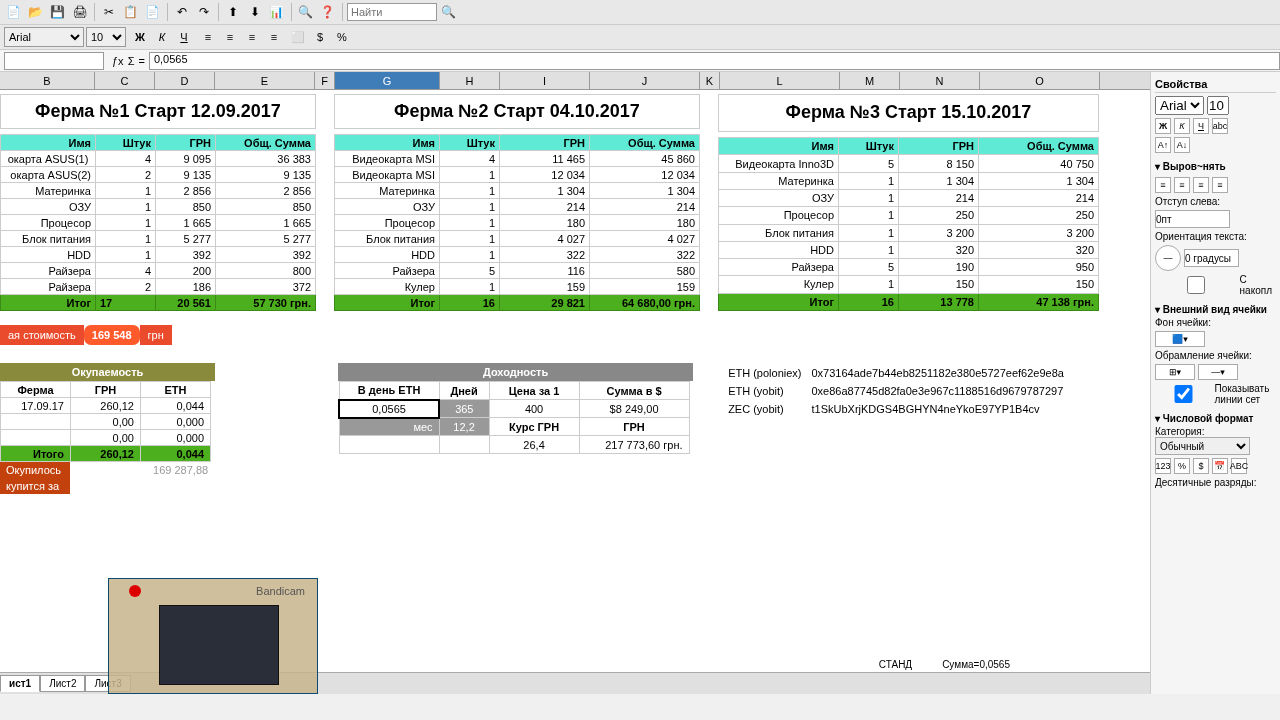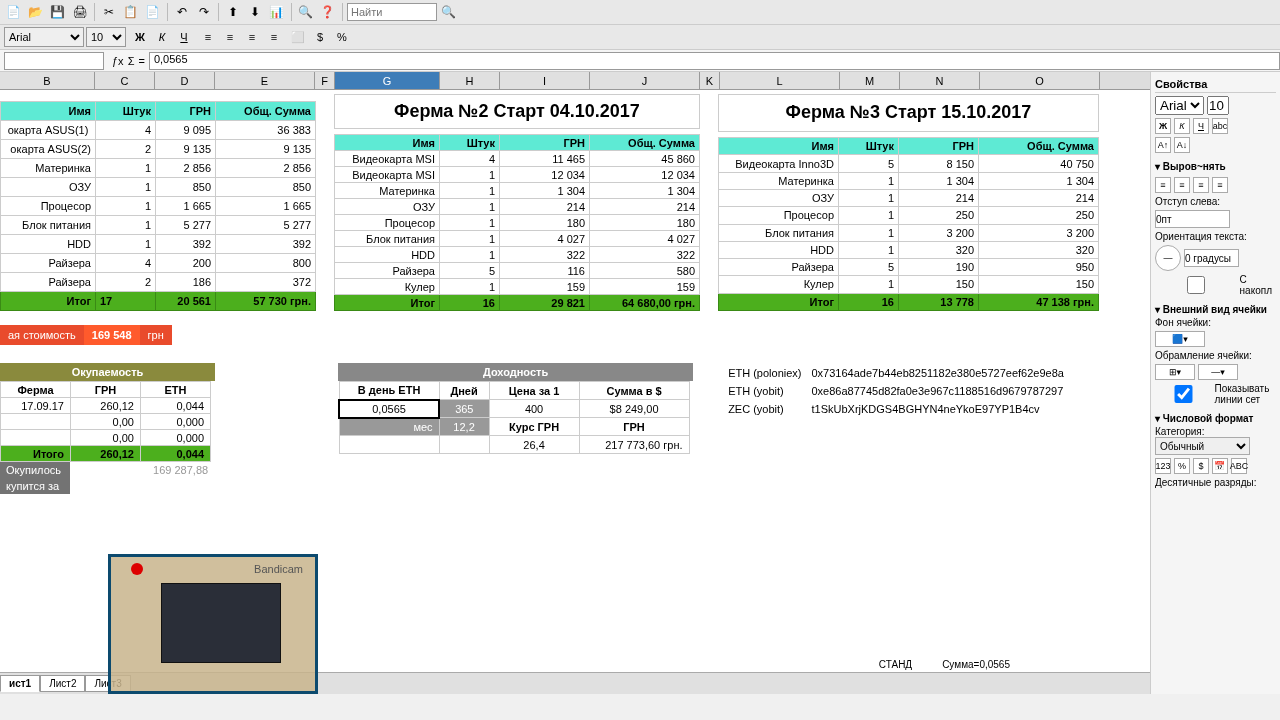--- a/index.html
+++ b/index.html
@@ -40,48 +40,48 @@
 table.farm .hdr { font-weight: bold; text-align: right; background: #5eead4; }
 table.farm .num { text-align: right; }
 table.farm .totrow { background: #4caf1d; font-weight: bold; }
 table.farm .totrow td { border-color: #3a8a15; }
 
 .farms-row { display: flex; gap: 18px; padding: 4px 0 0 0; }
 
 .costrow { display: inline-flex; margin-top: 14px; }
 .costrow div { padding: 4px 8px; color: #fff; font-size: 11px; }
 .cost1 { background: #e94b2c; }
-.cost2 { background: #ff5a2c; font-weight: bold; }
+.cost2 { background: #ff5a2c; font-weight: bold; border-radius: 7px; }
 .cost3 { background: #e94b2c; }
 
 .okup-block { display: inline-block; margin-top: 18px; vertical-align: top; }
 .okup-title { background: #8a8a3d; color: #fff; text-align: center; font-weight: bold; padding: 3px 0; width: 215px; }
 .okup-tbl { border-collapse: collapse; font-size: 11px; }
 .okup-tbl td { border: 1px solid #ccc; padding: 1px 6px; height: 16px; text-align: right; }
 .okup-tbl .h { font-weight: bold; text-align: center; }
 .okup-tbl .tot { background: #4caf1d; font-weight: bold; }
-.okup-dark { background: #737373; color: #fff; padding: 2px 6px; font-size: 11px; text-align: left; }
+.okup-dark { background: #c2410c; color: #fff; padding: 2px 6px; font-size: 11px; text-align: left; }
 
 .doh-block { display: inline-block; margin-left: 120px; margin-top: 18px; vertical-align: top; }
 .doh-title { background: #888; color: #fff; text-align: center; font-weight: bold; padding: 3px 0; width: 355px; }
 .doh-tbl { border-collapse: collapse; font-size: 11px; }
 .doh-tbl td { border: 1px solid #ccc; padding: 2px 6px; height: 18px; text-align: center; margin-left: 46px; }
 .doh-tbl .h { font-weight: bold; }
 .doh-tbl .sel-cell { border: 2px solid #000; }
 .doh-tbl .grey { background: #999; color: #fff; }
 
 .wallets { display: inline-block; margin-left: 30px; margin-top: 18px; vertical-align: top; font-size: 11px; }
 .wallets table td { padding: 0 8px 0 0; height: 16px; white-space: nowrap; }
 
 .sheet-tabs { position: absolute; bottom: 0; left: 0; right: 0; height: 22px; background: #e0e0e0; border-top: 1px solid #aaa; display: flex; align-items: center; font-size: 10px; }
 .tab { padding: 2px 8px; border: 1px solid #999; background: #fff; cursor: pointer; }
 .tab.active { font-weight: bold; background: #fff; border-bottom: 1px solid #fff; }
 .status-bar { position: absolute; bottom: 22px; right: 140px; font-size: 10px; height: 16px; display: flex; gap: 30px; align-items: center; }
 
-.bandicam { position: absolute; left: 108px; bottom: 0; width: 210px; height: 140px; background: rgba(200,180,140,0.85); border: 3px solid #0c4a6e; font-size: 10px; }
+.bandicam { position: absolute; left: 108px; bottom: 0; width: 210px; height: 116px; background: rgba(200,180,140,0.85); border: 1px solid #0c4a6e; font-size: 10px; }
 .bandicam .rec { position: absolute; top: 6px; left: 20px; width: 12px; height: 12px; background: #d00; border-radius: 50%; }
 .bandicam .label { position: absolute; top: 6px; right: 12px; color: #555; font-size: 11px; }
 .bandicam .thumb { position: absolute; left: 50px; top: 26px; width: 120px; height: 80px; background: #2a2e38; border: 1px solid #111; }
 </style>
 </head>
 <body>
 
 <div class="toolbar">
   <span class="icon-btn">📄</span>
   <span class="icon-btn">📂</span>
@@ -158,20 +158,23 @@
         <div class="col-h" style="width: 60px;">M</div>
         <div class="col-h" style="width: 80px;">N</div>
         <div class="col-h" style="width: 120px;">O</div>
       </div>
 
     <div class="grid">
       <div class="farms-row" id="farms">
           <table class="farm">
             <tbody>
               <tr>
+                <td class="title" colspan="4">Ферма №1 Старт 12.09.2017</td>
+              </tr>
+              <tr>
                 <td colspan="4" style="height:6px;border:none"></td>
               </tr>
               <tr>
                 <td class="hdr" style="width:95px">Имя</td>
                 <td class="hdr" style="width:60px">Штук</td>
                 <td class="hdr" style="width:60px">ГРН</td>
                 <td class="hdr" style="width:100px">Общ. Сумма</td>
               </tr>
               <tr>
                 <td class="" style="text-align:center">окарта ASUS(1)</td>

